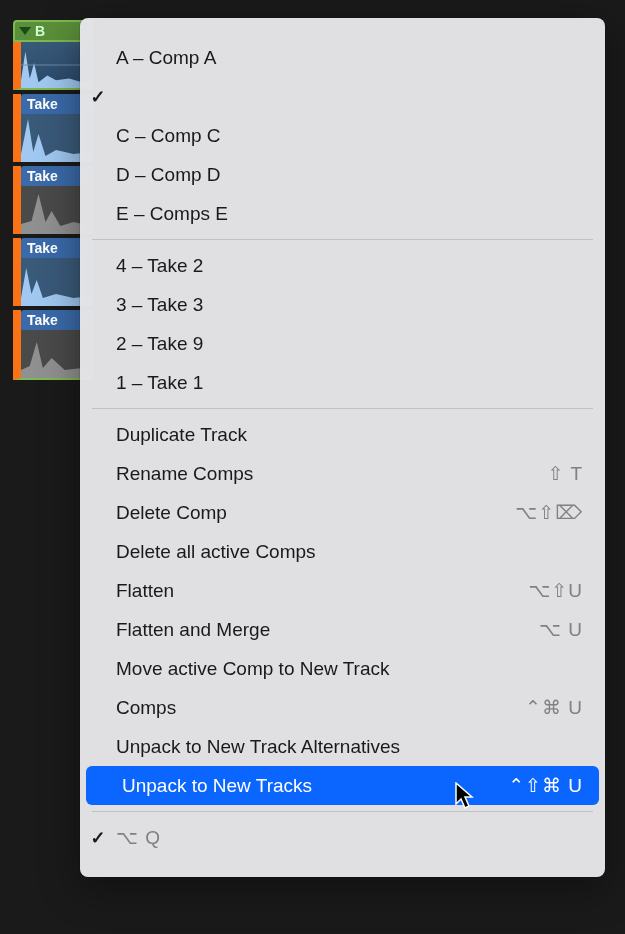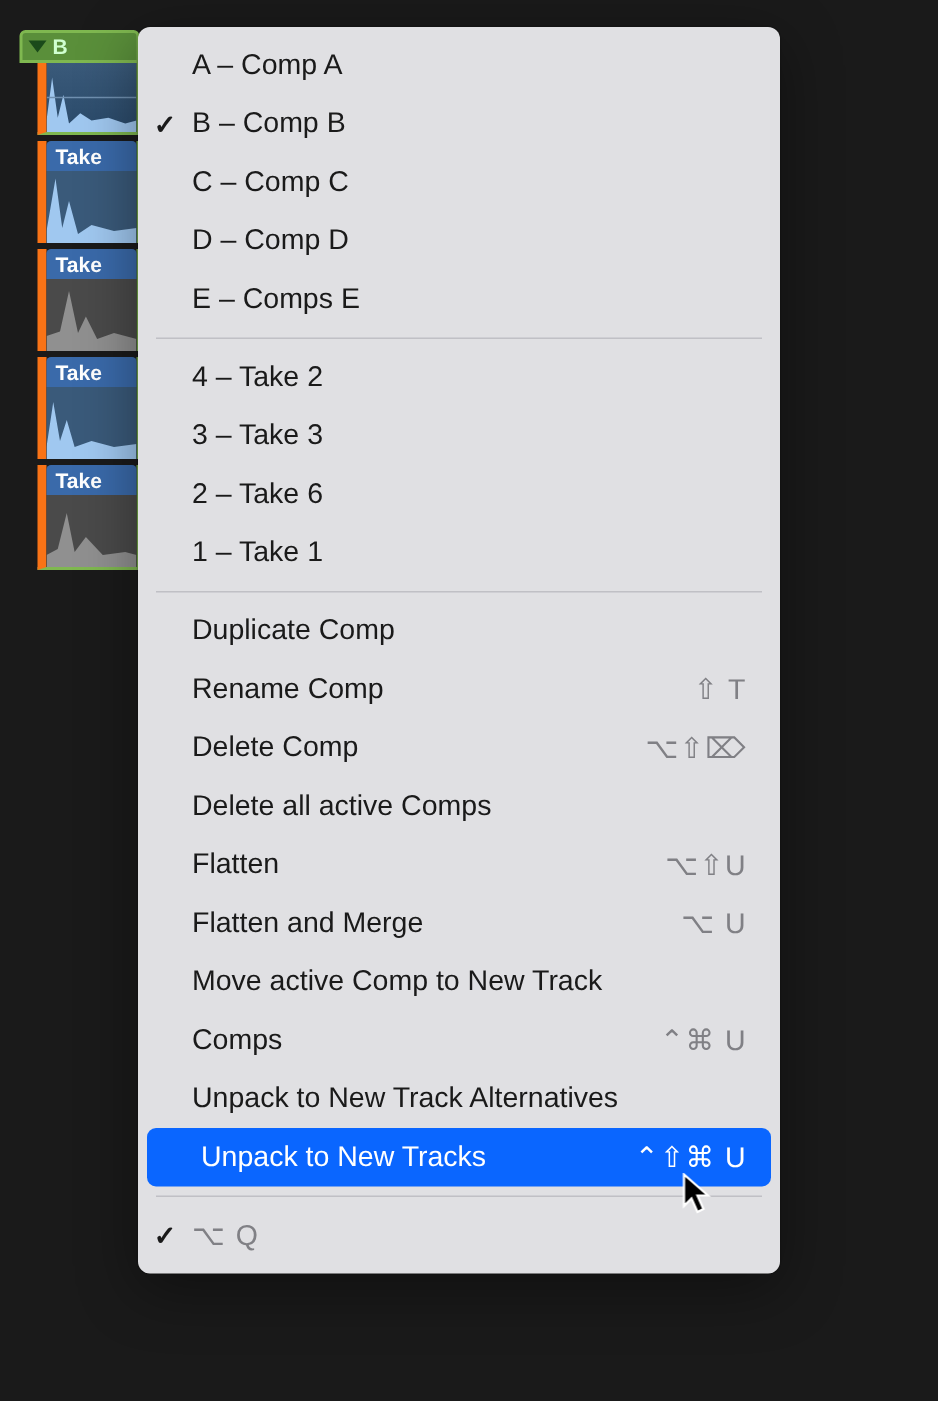--- a/index.html
+++ b/index.html
@@ -61,35 +61,34 @@
     }
     .take-wave.selected {
       background: #3a5a7a;
     }
     .wave-shape {
       position: absolute;
       left: 0; top: 0;
       width: 100%; height: 100%;
     }
     .take-folder-border {
-      border-left: 6px solid #f97316;
+      border-left: 8px solid #f97316;
       border-right: 2px solid #7fb850;
-      margin-left: 12px;
     }
     .last-border { border-bottom: 2px solid #7fb850; }
     .menu {
       position: absolute;
-      left: 92px;
+      left: 80px;
       top: 18px;
-      width: 428px;
+      width: 525px;
       background: rgba(232, 232, 235, 0.96);
       backdrop-filter: blur(30px);
       border-radius: 8px;
       box-shadow: 0 10px 40px rgba(0,0,0,0.4), 0 0 0 1px rgba(0,0,0,0.1);
-      padding: 6px 0;
+      padding: 20px 0;
       font-size: 19px;
       color: #1a1a1a;
     }
     .menu-item {
       display: flex;
       align-items: center;
       height: 39px;
       padding: 0 22px 0 0;
     }
     .menu-item.highlighted {
@@ -173,21 +172,20 @@
 </div>
 
 <div class="menu">
   <div id="sec1">
       <div class="menu-item">
         <span class="menu-check"></span>
         <span class="menu-label">A – Comp A</span>
       </div>
       <div class="menu-item">
         <span class="menu-check">✓</span>
-        <span class="menu-label">B – Comp B</span>
       </div>
       <div class="menu-item">
         <span class="menu-check"></span>
         <span class="menu-label">C – Comp C</span>
       </div>
       <div class="menu-item">
         <span class="menu-check"></span>
         <span class="menu-label">D – Comp D</span>
       </div>
       <div class="menu-item">
@@ -200,36 +198,36 @@
       <div class="menu-item">
         <span class="menu-check"></span>
         <span class="menu-label">4 – Take 2</span>
       </div>
       <div class="menu-item">
         <span class="menu-check"></span>
         <span class="menu-label">3 – Take 3</span>
       </div>
       <div class="menu-item">
         <span class="menu-check"></span>
-        <span class="menu-label">2 – Take 6</span>
+        <span class="menu-label">2 – Take 9</span>
       </div>
       <div class="menu-item">
         <span class="menu-check"></span>
         <span class="menu-label">1 – Take 1</span>
       </div>
     </div>
   <div class="menu-sep"></div>
   <div id="sec3">
       <div class="menu-item">
         <span class="menu-check"></span>
-        <span class="menu-label">Duplicate Comp</span>
-      </div>
-      <div class="menu-item">
-        <span class="menu-check"></span>
-        <span class="menu-label">Rename Comp</span>
+        <span class="menu-label">Duplicate Track</span>
+      </div>
+      <div class="menu-item">
+        <span class="menu-check"></span>
+        <span class="menu-label">Rename Comps</span>
         <span class="menu-shortcut">⇧ T</span>
       </div>
       <div class="menu-item">
         <span class="menu-check"></span>
         <span class="menu-label">Delete Comp</span>
         <span class="menu-shortcut">⌥⇧⌦</span>
       </div>
       <div class="menu-item">
         <span class="menu-check"></span>
         <span class="menu-label">Delete all active Comps</span>

